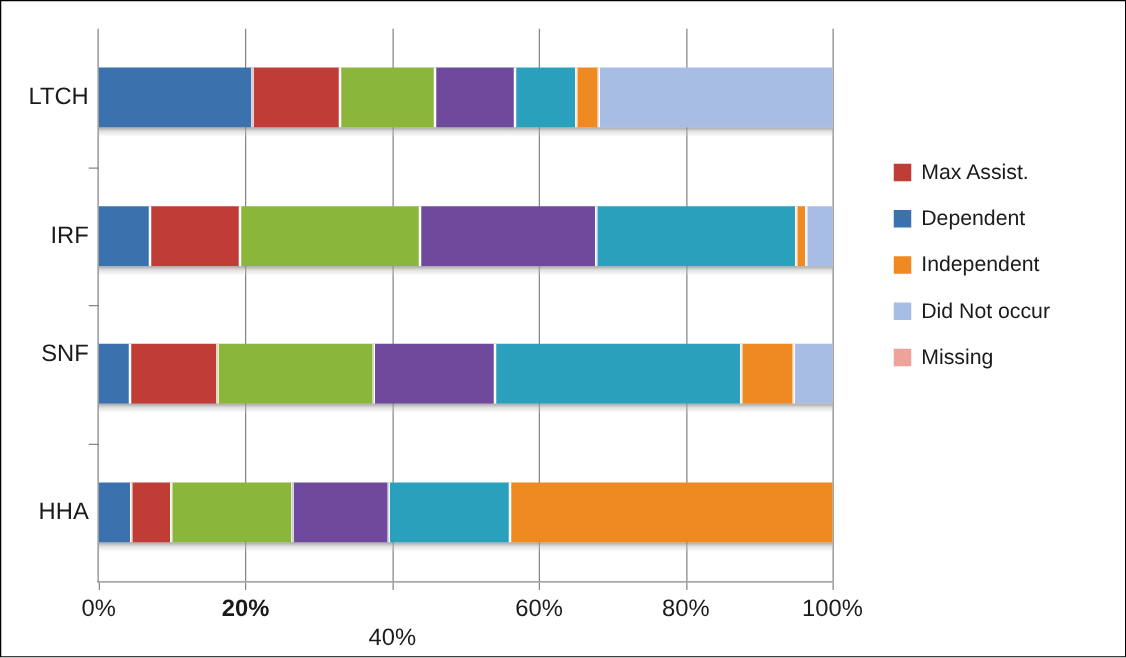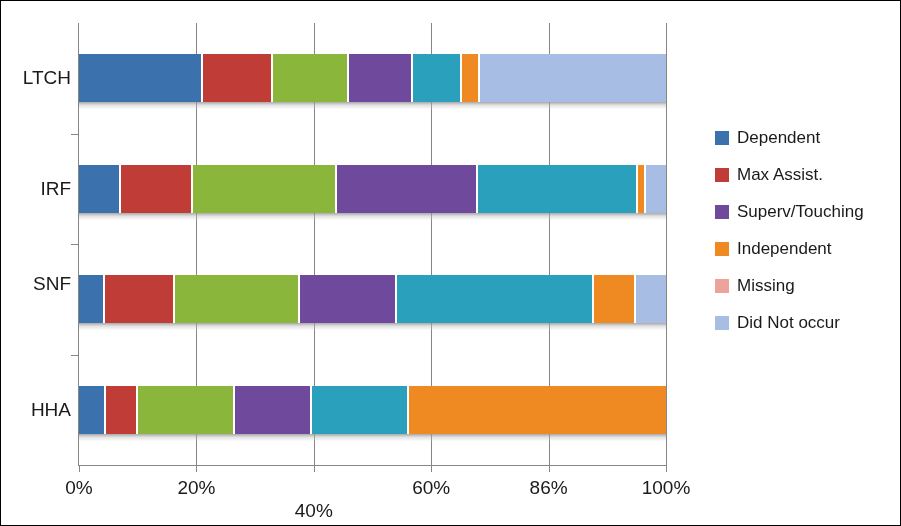--- a/index.html
+++ b/index.html
@@ -229,47 +229,43 @@
 
   <div id="cat-labels">
       <div class="cat-label" style="top: 77.25px;">LTCH</div>
       <div class="cat-label" style="top: 187.75px;">IRF</div>
       <div class="cat-label" style="top: 283px;">SNF</div>
       <div class="cat-label" style="top: 408.75px;">HHA</div>
     </div>
 
   <div id="x-labels">
       <div class="x-label" style="left: 78px;">0%</div>
-      <div class="x-label" style="left: 195.4px;">20%</div>
+      <div class="x-label" style="left: 195.4px; font-weight: bold;">20%</div>
       <div class="x-label" style="left: 312.8px; margin-top: 23px;">40%</div>
       <div class="x-label" style="left: 430.2px;">60%</div>
-      <div class="x-label" style="left: 547.6px;">86%</div>
+      <div class="x-label" style="left: 547.6px;">80%</div>
       <div class="x-label" style="left: 665px;">100%</div>
     </div>
 
   <div id="legend">
+      <div class="legend-row">
+        <span class="legend-swatch" style="background: rgb(191, 61, 54);"></span>
+        <span class="legend-text">Max Assist.</span>
+      </div>
       <div class="legend-row">
         <span class="legend-swatch" style="background: rgb(59, 113, 173);"></span>
         <span class="legend-text">Dependent</span>
       </div>
       <div class="legend-row">
-        <span class="legend-swatch" style="background: rgb(191, 61, 54);"></span>
-        <span class="legend-text">Max Assist.</span>
-      </div>
-      <div class="legend-row">
-        <span class="legend-swatch" style="background: rgb(111, 74, 156);"></span>
-        <span class="legend-text">Superv/Touching</span>
-      </div>
-      <div class="legend-row">
         <span class="legend-swatch" style="background: rgb(239, 138, 34);"></span>
         <span class="legend-text">Independent</span>
       </div>
       <div class="legend-row">
+        <span class="legend-swatch" style="background: rgb(168, 189, 227);"></span>
+        <span class="legend-text">Did Not occur</span>
+      </div>
+      <div class="legend-row">
         <span class="legend-swatch" style="background: rgb(237, 162, 154);"></span>
         <span class="legend-text">Missing</span>
       </div>
-      <div class="legend-row">
-        <span class="legend-swatch" style="background: rgb(168, 189, 227);"></span>
-        <span class="legend-text">Did Not occur</span>
-      </div>
     </div>
 
 </div>
 
 </body></html>

